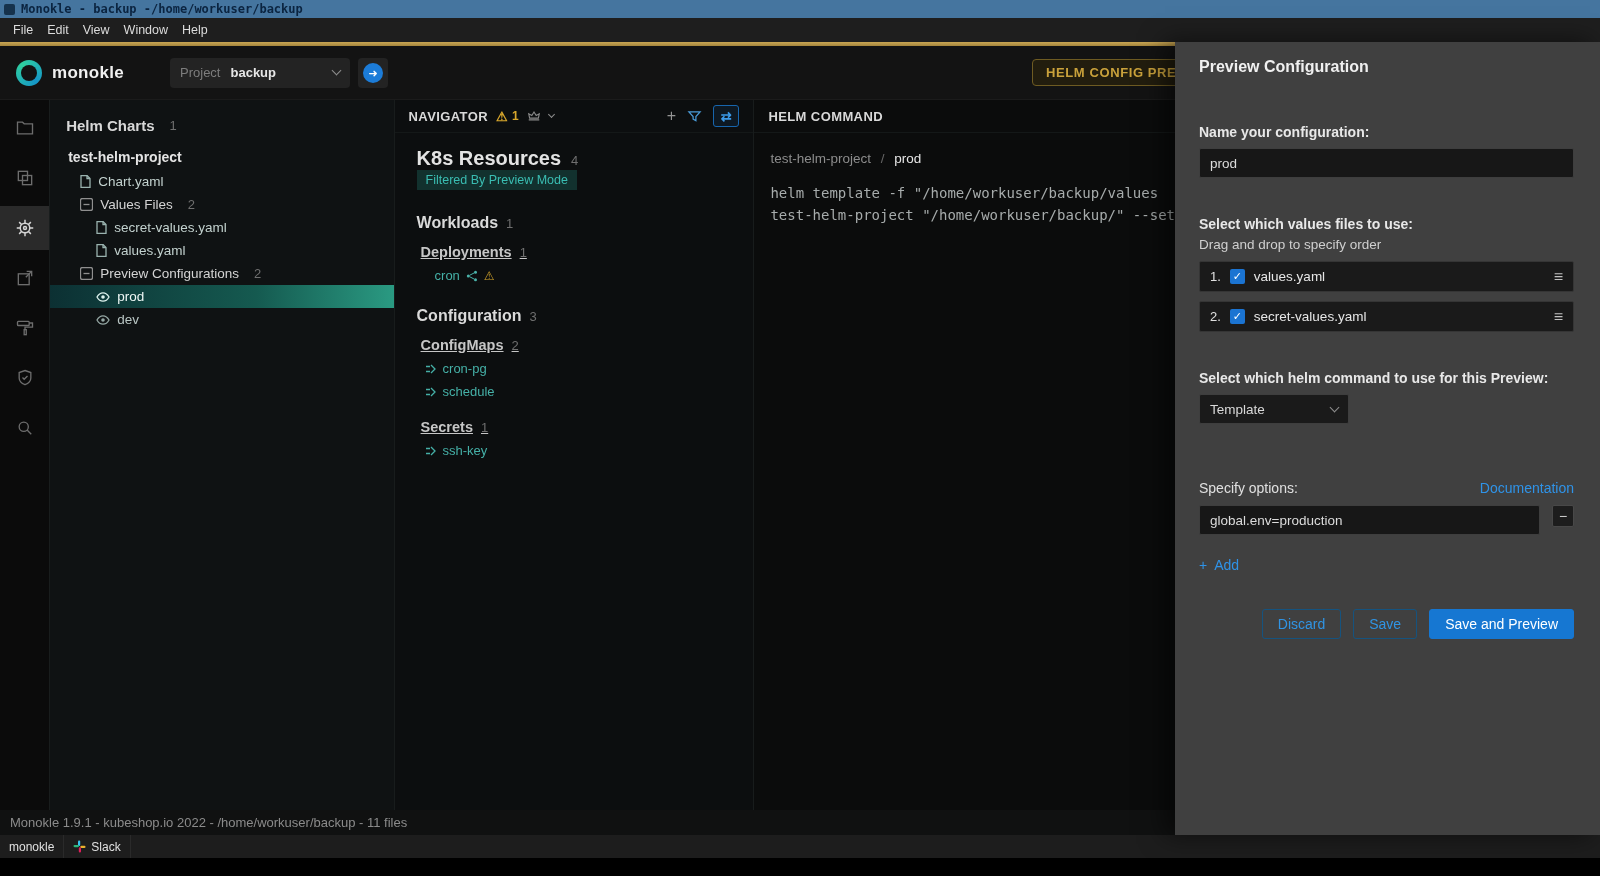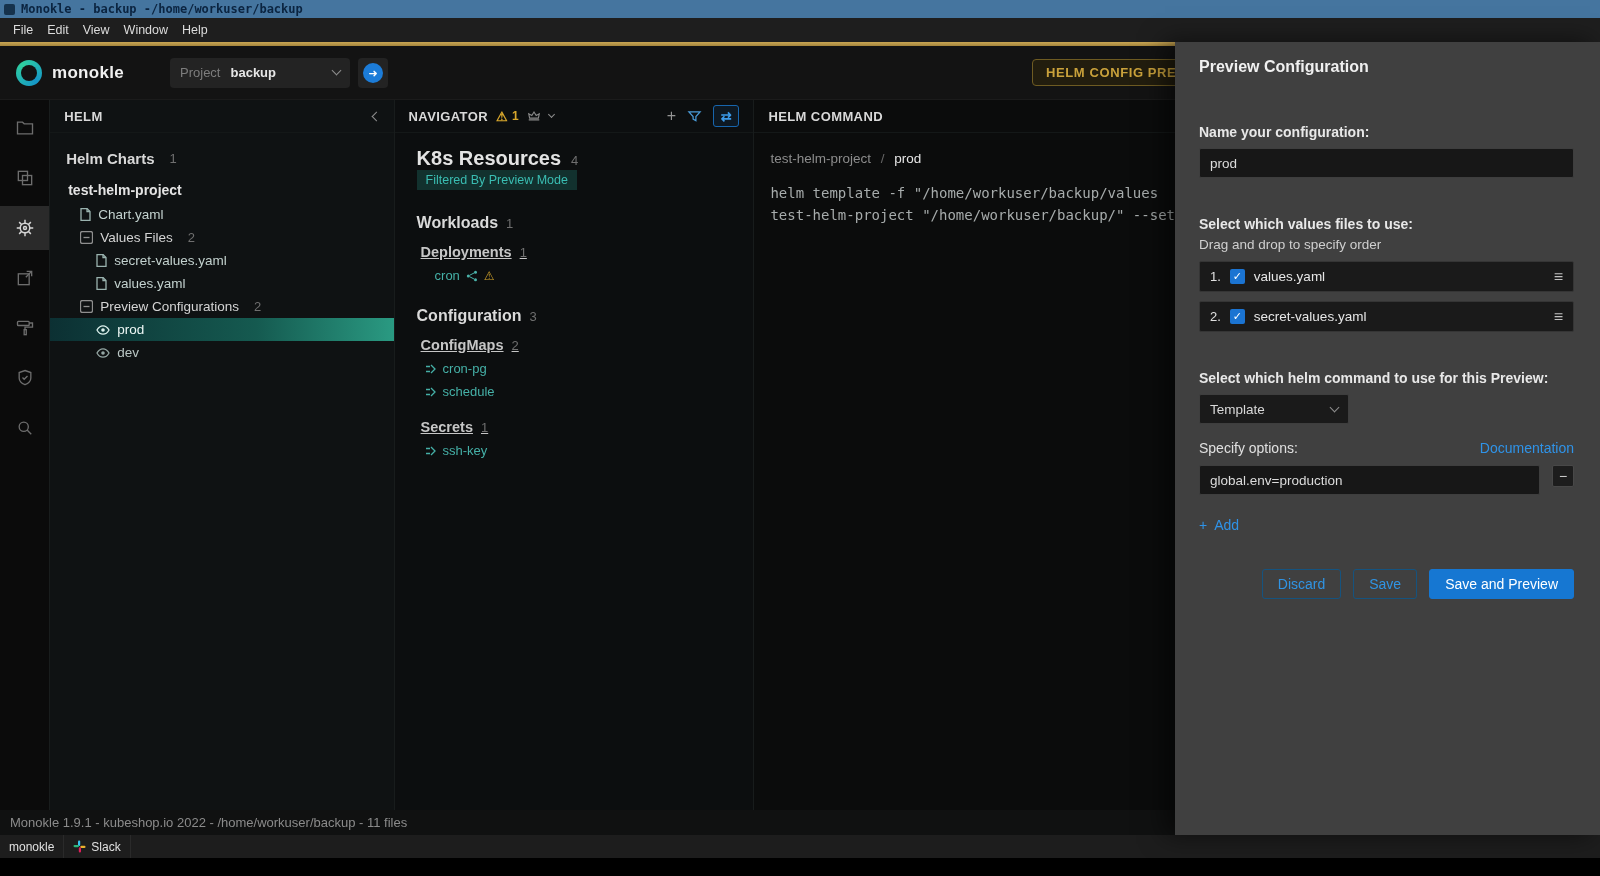--- a/index.html
+++ b/index.html
@@ -122,21 +122,21 @@
     display:flex; align-items:center; padding:0 10px; gap:9px; }
   .file-order { font-size:13px; color:#e0e0e0; }
   .cb { width:15px; height:15px; background:#1b74d2; border-radius:2px; color:#fff; font-size:11px;
     line-height:15px; text-align:center; }
   .file-name { font-size:13.5px; color:#e6e6e6; }
   .burger { margin-left:auto; color:#c0c0c0; font-size:16px; }
   .select { margin-top:8px; height:30px; border:1px solid #3e3e3e; background:#1a1a1a; border-radius:2px;
     display:flex; align-items:center; padding:0 10px; color:#d9d9d9; font-size:13.5px; }
   .select .cev { margin-left:auto; }
   .select.template { width:150px; }
-  .options-row { margin-top:16px; display:flex; align-items:center; justify-content:space-between;gap:20px; }
+  .options-row { margin-top:56px; display:flex; align-items:center; justify-content:space-between;gap:20px; }
   .options-label { font-size:14px; color:#e0e0e0; }
   .doc-link { font-size:14px; color:#2f93e8; }
   .option-group { display:flex; align-items:center; }
   .option-fields { flex:1; }
   .minus-btn { width:22px; height:22px; margin-left:12px; border:1px solid #484848; background:#1d1d1d;
     border-radius:2px; color:#d0d0d0; display:flex; align-items:center; justify-content:center; font-size:14px; }
   .add-row { margin-top:22px; color:#2f93e8; font-size:14px; display:flex; align-items:center; gap:7px; }
   .btn-row { margin-top:36px; display:flex; justify-content:flex-end; gap:12px; }
   .btn { height:30px; padding:0 15px; border-radius:3px; font-size:14px; display:flex; align-items:center; }
   .btn.ghost { border:1px solid #15537f; background:transparent; color:#3094e4; }
@@ -220,24 +220,20 @@
       </div>
       <div class="rail-item">
         <svg width="20" height="20" viewBox="0 0 24 24">
             <circle cx="10.5" cy="10.5" r="5.5"></circle>
             <path d="M14.5 14.5l5 5"></path>
           </svg>
       </div>
     </div>
 
     <div class="panel helm">
-      <div class="panel-header">
-        <span>HELM</span>
-        <span class="cev left" style="margin-left:auto;"></span>
-      </div>
       <div class="tree">
         <div class="row row-charts">
           <span>Helm Charts</span>
           <span class="count">1</span>
         </div>
         <div class="row row-project">
           <span>test-helm-project</span>
         </div>
         <div class="row row-i2">
           <svg class="line-icon" width="11" height="13" viewBox="0 0 11 13" style="color:#9ab3af;">

